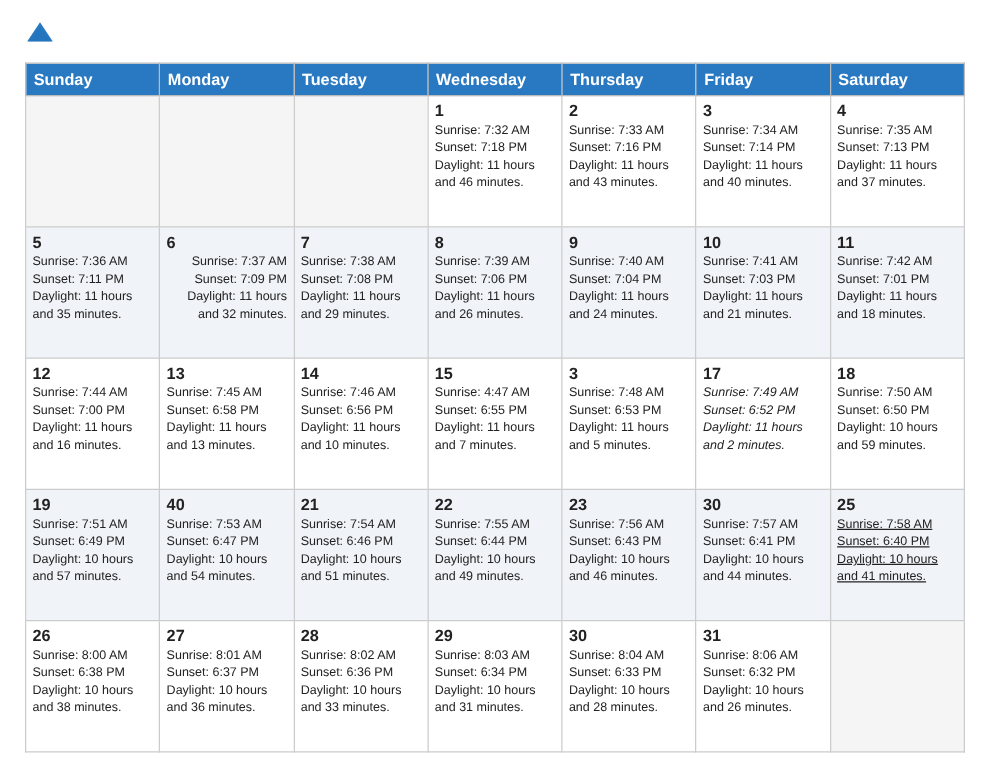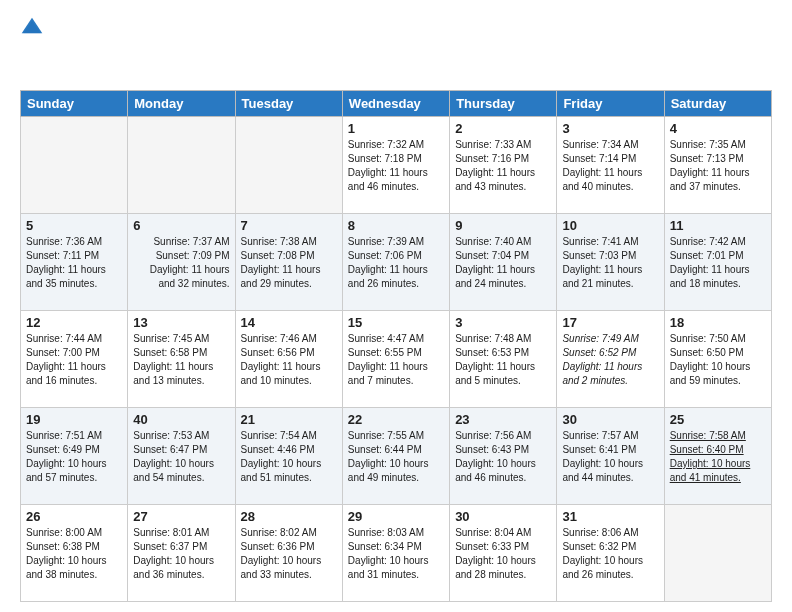--- a/index.html
+++ b/index.html
@@ -49,21 +49,20 @@
     }
     .location {
       font-size: 14px;
       color: #444;
     }
     .calendar {
       flex: 1;
       border-collapse: collapse;
       width: 100%;
       table-layout: fixed;
-      margin-top: 40px;
     }
     .calendar th {
       background-color: #2979c2;
       color: #fff;
       text-align: left;
       padding: 5px 6px;
       font-size: 13px;
       font-weight: bold;
       border: 1px solid #bbb;
     }
@@ -255,21 +254,21 @@
           </td>
           <td>
             <span class="day-number">40</span>
             <div class="cell-text" style="white-space: pre-line;">Sunrise: 7:53 AM
 Sunset: 6:47 PM
 Daylight: 10 hours and 54 minutes.</div>
           </td>
           <td>
             <span class="day-number">21</span>
             <div class="cell-text" style="white-space: pre-line;">Sunrise: 7:54 AM
-Sunset: 4:46 PM
+Sunset: 6:46 PM
 Daylight: 10 hours and 51 minutes.</div>
           </td>
           <td>
             <span class="day-number">22</span>
             <div class="cell-text" style="white-space: pre-line;">Sunrise: 7:55 AM
 Sunset: 6:44 PM
 Daylight: 10 hours and 49 minutes.</div>
           </td>
           <td>
             <span class="day-number">23</span>

